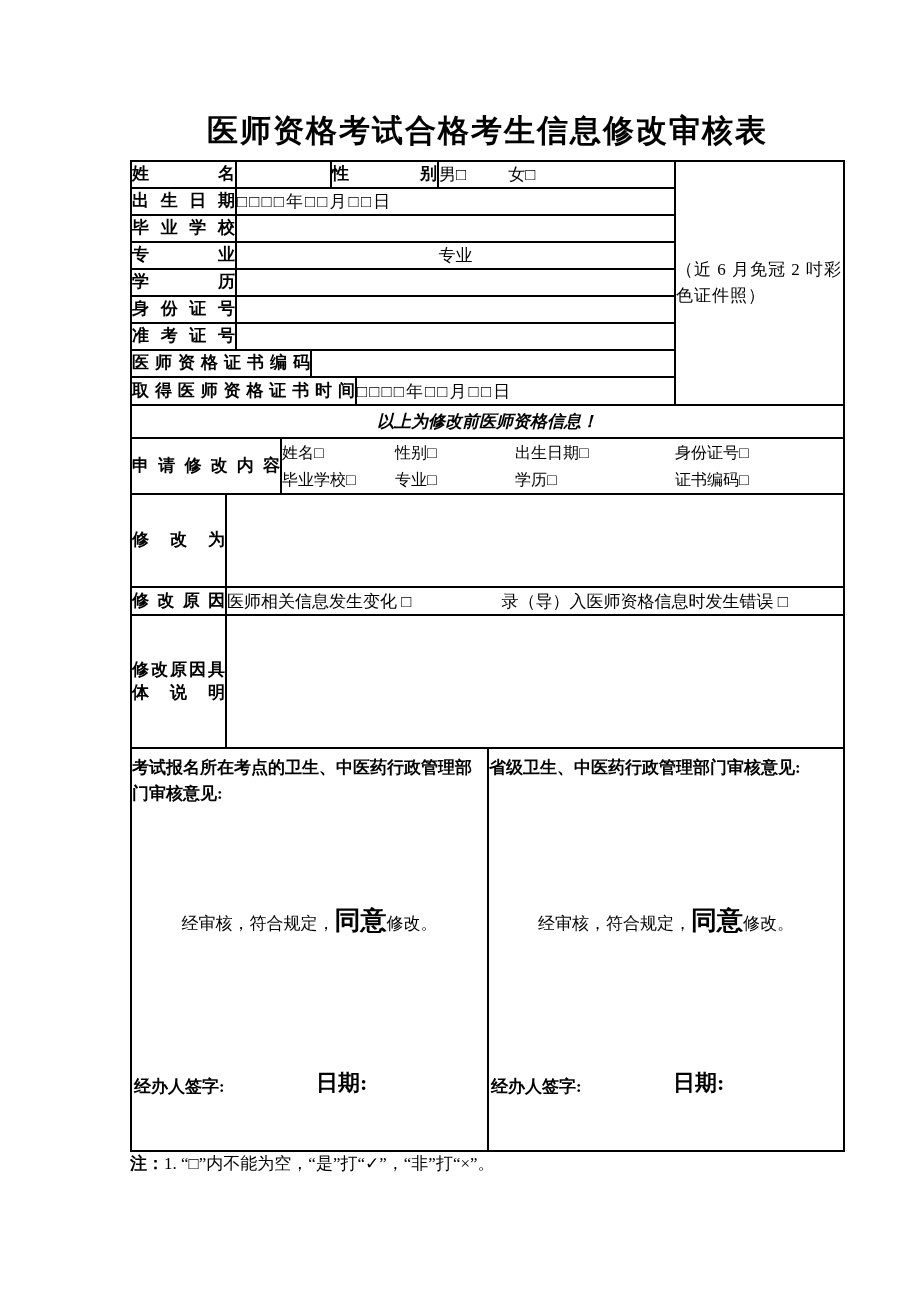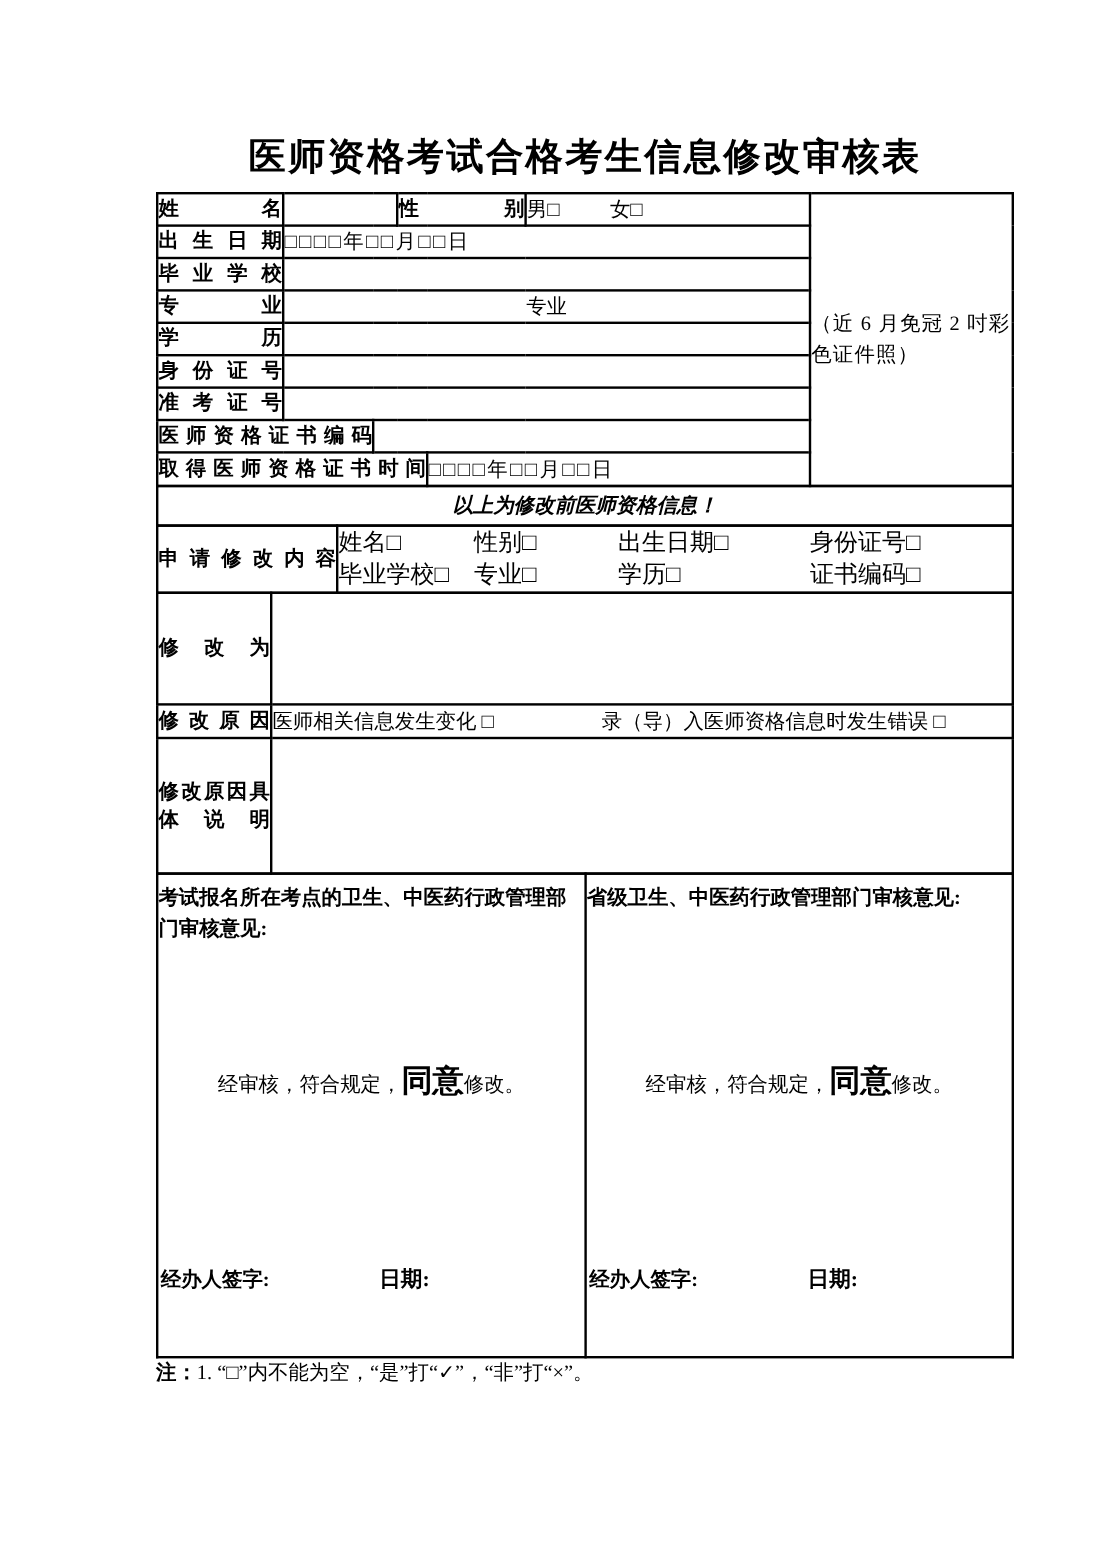--- a/index.html
+++ b/index.html
@@ -48,34 +48,34 @@
   .gender .g2 { margin-left: 42px; }
   .photo { padding: 0 9px; line-height: 1.55; font-size: 17px; letter-spacing: 1px; }
   .divider-cell {
     font-weight: bold;
     font-style: italic;
     font-size: 19px;
     text-align: center;
   }
   .opts { padding: 4px 0 4px 6px; }
   .optrow { display: flex; line-height: 27px; }
-  .opt { display: inline-block; font-size: 20px; }
+  .opt { display: inline-block; font-size: 16px; }
   .o1 { width: 113px; } .o2 { width: 120px; } .o3 { width: 160px; } .o4 { flex: 1; }
   .reason-cell { padding-left: 13px; font-size: 16px; white-space: nowrap; }
   .reason-cell .r2 { margin-left: 90px; }
   .review { vertical-align: top; padding: 6px 9px; }
   .rv-wrap { position: relative; height: 389px; }
   .rv-head { font-weight: bold; font-size: 17px; line-height: 1.5; }
   .rv-approve {
     position: absolute; top: 148px; left: 0; right: 0;
     text-align: center; font-size: 17px;
   }
   .rv-agree { font-size: 26px; font-weight: bold; }
   .rv-sign { position: absolute; bottom: 46px; left: 2px; font-weight: bold; font-size: 17px; }
-  .rv-date { position: absolute; bottom: 46px; left: 184px; font-weight: bold; font-size: 18px; }
+  .rv-date { position: absolute; bottom: 46px; left: 184px; font-weight: bold; font-size: 22px; }
   .footnote { margin-top: 0; font-size: 17px; width: 715px; }
   .fn-prefix { font-weight: bold; }
 </style>
 </head>
 <body>
 
 <div class="sheet">
 
   <h1 class="title">医师资格考试合格考生信息修改审核表</h1>
 
@@ -177,21 +177,21 @@
       <tr style="height:93px">
         <td class="lbl">修改为</td>
         <td></td>
       </tr>
       <tr style="height:28px">
         <td class="lbl">修改原因</td>
         <td class="reason-cell">
           <span>医师相关信息发生变化  □</span><span class="r2">录（导）入医师资格信息时发生错误  □</span>
         </td>
       </tr>
-      <tr style="height:113px">
+      <tr style="height:133px">
         <td class="lbl">修改原因具体说明</td>
         <td></td>
       </tr>
     </tbody>
   </table>
 
   <table class="tbl stack">
     <colgroup>
         <col style="width:357px">
         <col>

